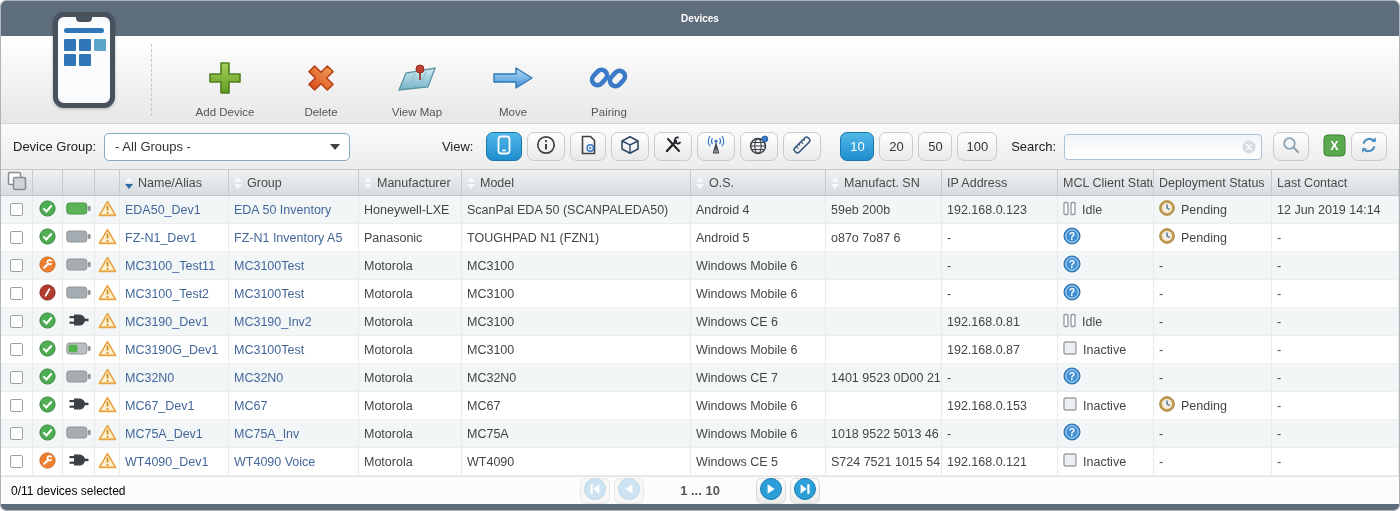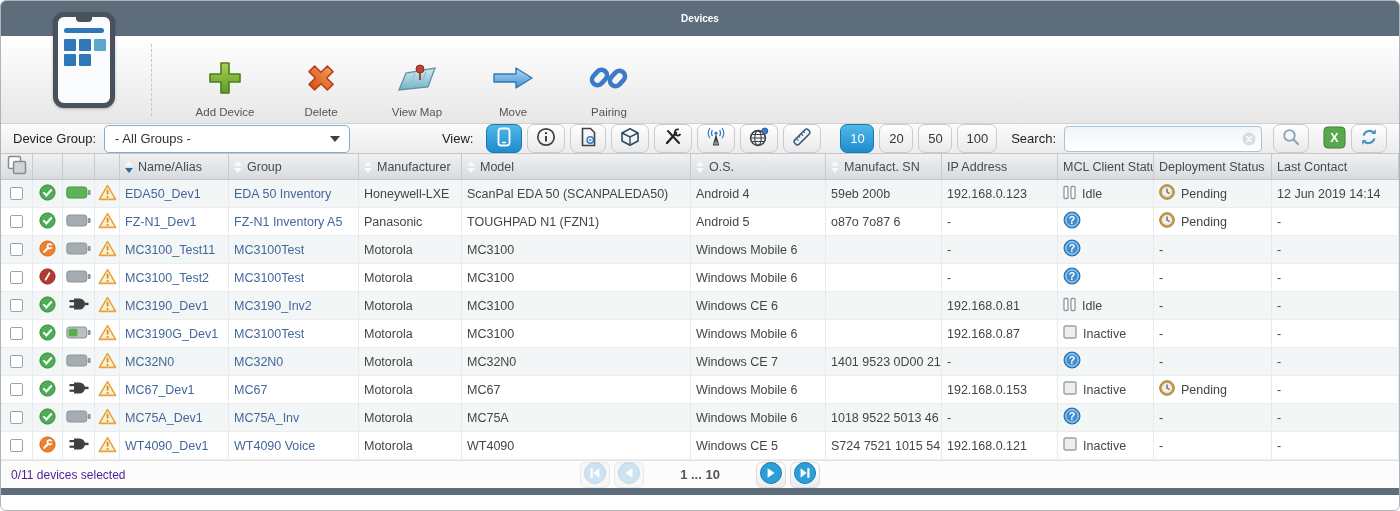--- a/index.html
+++ b/index.html
@@ -22,21 +22,21 @@
   .phone .sq{width:12px; height:12px; background:#2f77b8; border-radius:1px;}
   .phone .sq.lt{background:#5aa7c9;}
   
   .toolbar{height:88px; background:linear-gradient(#ffffff,#e7e7e7); border-bottom:1px solid #d2d2d2; position:relative;}
   .tool-sep{position:absolute; left:150px; top:8px; height:72px; border-left:1px dashed #c6c6c6;}
   .tool-row{position:absolute; left:176px; top:8px; display:flex;}
   .tool-btn{width:96px; height:74px; display:flex; flex-direction:column; align-items:center; justify-content:flex-end; cursor:pointer;}
   .tool-ic{height:48px; display:flex; align-items:center; justify-content:center;}
   .tool-lbl{font-size:11.5px; color:#555; margin-top:4px;}
   
-  .filterbar{height:30px; background:linear-gradient(#fbfbfb,#ececec); border-bottom:1px solid #c6c6c6;
+  .filterbar{height:46px; background:linear-gradient(#fbfbfb,#ececec); border-bottom:1px solid #c6c6c6;
     display:flex; align-items:center; padding:0 12px; font-size:13px; color:#222;}
   .lbl{margin-right:8px; white-space:nowrap;}
   .select-wrap{position:relative; margin-right:8px;}
   .select-wrap select{appearance:none; -webkit-appearance:none; width:246px; height:28px; border:1px solid #86a9c4;
     border-radius:5px; background:#fff; font-size:13px; color:#333; padding:0 32px 0 10px;
     font-family:"Liberation Sans", sans-serif;}
   .select-wrap .chev{position:absolute; right:10px; top:11px; width:0; height:0; pointer-events:none;
     border-left:5px solid transparent; border-right:5px solid transparent; border-top:6px solid #3c4146;}
   .spacer{flex:1;}
   .btn{height:29px; min-width:34px; border:1px solid #cbcbcb; border-radius:7px;
@@ -64,21 +64,21 @@
     border-bottom:1px solid #ededee; font-size:12.5px; color:#454545; background:#fff;}
   .tbody .trow.alt{background:#f3f6f7;}
   .trow .cell{display:flex; align-items:center; padding:0 5px; border-right:1px solid #e8ebec;
     white-space:nowrap; overflow:hidden;}
   .trow .cell.ic{justify-content:center; padding:0;}
   .cb{width:13px; height:13px; border:1px solid #9aa1a7; border-radius:2px; background:#fff; cursor:pointer;}
   a.lnk{color:#44679b; text-decoration:none; cursor:pointer;}
   .stat-lbl{margin-left:6px;}
   
   .tfoot{height:28px; background:#fcfcfc; border-top:1px solid #e2e2e2; display:flex; align-items:center; position:relative;}
-  .sel-text{position:absolute; left:10px; font-size:12px; color:#4c1d95;}
+  .sel-text{position:absolute; left:10px; font-size:12px; color:#000000;}
   .pager{margin:0 auto; display:flex; align-items:center;}
   .pg-btn{width:30px; height:26px; border:1px solid #dcdcdc; border-radius:6px;
     background:linear-gradient(#ffffff,#ececec); display:flex; align-items:center; justify-content:center;
     margin:0 2px; cursor:pointer;}
   .pg-btn.disabled{border-color:#e8e8e8; background:#f7f7f7; cursor:default;}
   .pg-label{font-size:13px; font-weight:bold; color:#555; margin:0 34px;}
   .bottomstrip{height:7px; background:#5d6d7b;}
 </style>
 </head>
 <body>

